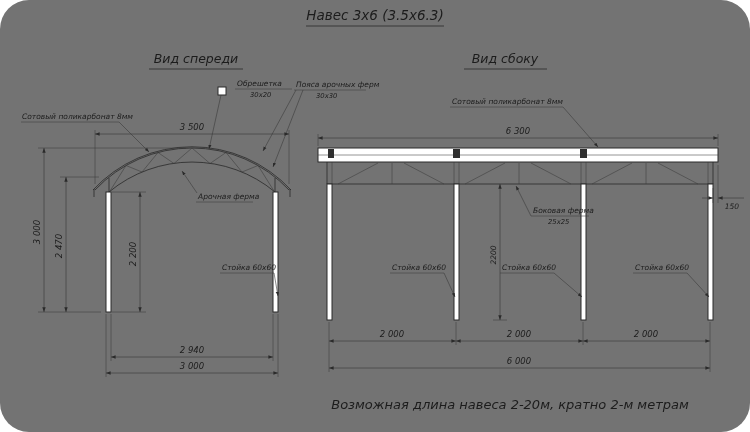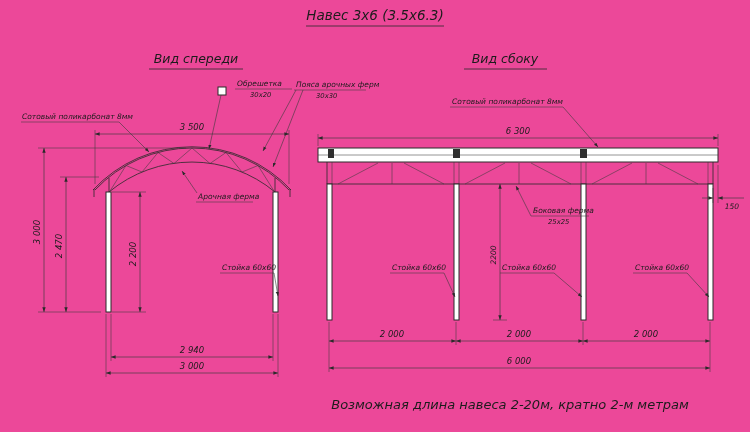--- a/index.html
+++ b/index.html
@@ -1,17 +1,17 @@
 <!DOCTYPE html>
 <html><head>
 <meta charset="utf-8">
 <style>
   html,body{margin:0;padding:0;background:#ffffff;}
-  .canvas{width:750px;height:432px;position:relative;background:#ec4899;overflow:hidden;
-          font-family:"DejaVu Sans",sans-serif;}
+  .canvas{width:750px;height:432px;position:relative;background:#737373;overflow:hidden;
+          font-family:"DejaVu Sans",sans-serif;border-radius:29px;}
   svg{display:block;}
   svg text{font-family:"DejaVu Sans",sans-serif;font-style:italic;fill:#1c1c1c;}
   .t-title{font-size:13.5px;}
   .t-head{font-size:12.5px;}
   .t-note{font-size:13px;}
   .t-dim{font-size:8.5px;}
   .t-dim-s{font-size:7.5px;}
   .t-call{font-size:7.5px;}
   .t-call-s{font-size:6.8px;}
   .ln2{stroke:#2a2a2a;stroke-width:0.8;fill:none;}

